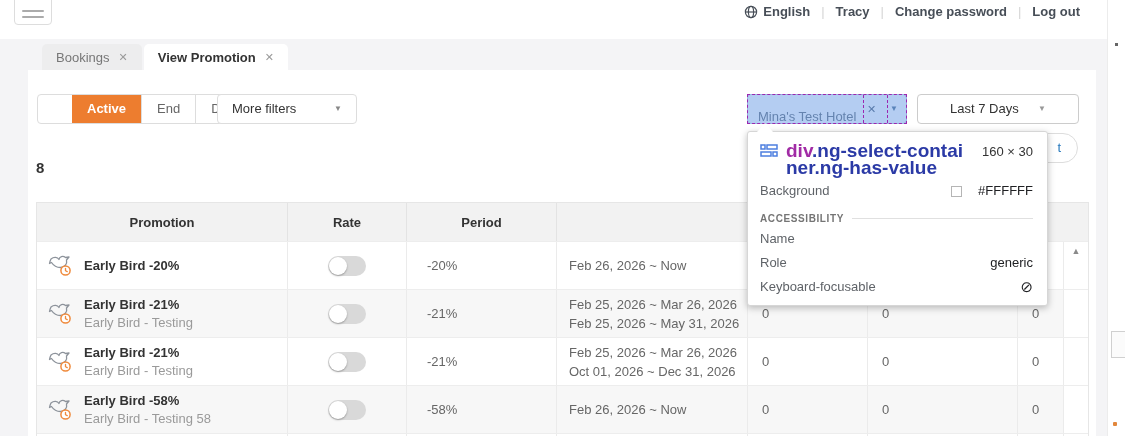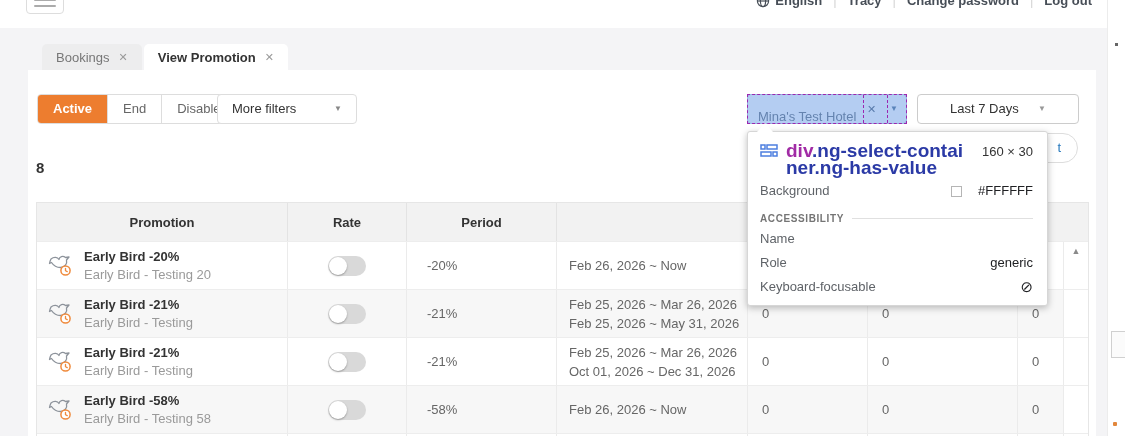--- a/index.html
+++ b/index.html
@@ -1,21 +1,21 @@
 <!DOCTYPE html>
 <html style="--accent_orange: #ED7D2F; --highlight_fill: rgba(88,145,226,0.45); --highlight_border: #9C27B0; --selector_tag_color: #A12BA5; --selector_class_color: #2B3AA6;"><head>
 <meta charset="utf-8">
 <style>
   html,body{margin:0;padding:0;background:#fff;}
   *{box-sizing:border-box;}
   .screen{position:relative;width:1125px;height:436px;overflow:hidden;background:#fff;
           font-family:"Liberation Sans","DejaVu Sans",sans-serif;color:#333;}
 
   
-  .topbar{position:absolute;left:0;top:0;width:1107px;height:28px;background:#fff;margin-left:12px;}
+  .topbar{position:absolute;left:0;top:11px;width:1107px;height:28px;background:#fff;}
   .hamburger{position:absolute;left:14px;top:-16px;width:38px;height:30px;background:#fff;
              border:1px solid #ddd;border-radius:4px;display:flex;flex-direction:column;
              justify-content:flex-end;align-items:center;gap:4px;padding-bottom:6px;cursor:pointer;}
   .hamburger i{display:block;width:22px;height:2px;background:#ababab;border-radius:1px;}
   .user-menu{position:absolute;top:-7px;right:27px;display:flex;align-items:center;
              font-size:13px;font-weight:700;color:#474e57;white-space:nowrap;}
   .user-menu .sep{color:#d5d5d5;font-weight:400;margin:0 11px;}
   .menu-item{display:inline-flex;align-items:center;gap:5px;cursor:pointer;}
   .menu-item svg{display:block;}
 
@@ -28,21 +28,21 @@
   .tab{display:flex;align-items:center;gap:9px;padding:0 14px;font-size:13px;color:#777;
        background:#ededee;border-radius:5px 5px 0 0;cursor:pointer;}
   .tab.active{background:#fff;color:#333;font-weight:700;}
   .tab .close{font-size:11px;color:#9a9a9a;font-weight:400;cursor:pointer;}
 
   
   .seg{position:absolute;left:37px;top:94px;height:30px;display:flex;background:#fff;
        border:1px solid #ddd;border-radius:4px;overflow:hidden;}
   .seg-btn{min-width:50px;padding:0 15px;font-size:13px;color:#666;background:#fff;border:none;
            border-left:1px solid #ddd;line-height:28px;cursor:pointer;font-family:inherit;}
-  .seg-btn:first-child{border-left:none;}
+  .seg-btn:first-child{border-left:none;margin-left:34px;}
   .seg-btn.active{background:var(--accent_orange,#ED7D2F);color:#fff;font-weight:700;border-left:none;}
   .more-filters{position:absolute;left:217px;top:94px;width:140px;height:30px;background:#fff;
                 border:1px solid #ddd;border-radius:4px;font-size:13px;color:#333;
                 line-height:28px;padding:0 14px;cursor:pointer;}
   .more-filters .caret{float:right;color:#888;font-size:8px;line-height:28px;}
 
   .select{position:absolute;top:94px;height:30px;background:#fff;border:1px solid #ccc;
           border-radius:4px;font-size:13px;line-height:28px;cursor:pointer;}
   .hotel-select{left:747px;width:160px;color:#6d7885;padding:8px 10px;border-color:#c9d4e0;}
   .hotel-select .clear{position:absolute;left:119px;top:0;font-size:11px;color:#5b6b80;}
@@ -213,21 +213,20 @@
     <div id="tbody">
         <div class="trow">
           <div class="cell promo">
             <span><svg width="26" height="25" viewBox="0 0 26 25">
     <path d="M3 7 C6 4.5 9.5 5 11 7.5 C11.5 4.5 15 3.5 17.5 5.5 L21 5 L18.5 8 C19.5 12 16.5 15.5 12.5 15.5 C9 15.5 5.5 13.5 3.5 10.5 L1.5 11.5 C1.8 9.8 2.3 8.3 3 7 Z" fill="none" stroke="#8d939b" stroke-width="1.3" stroke-linejoin="round"></path>
     <circle cx="17.5" cy="18.5" r="4.6" fill="#fff" stroke="#ef8a3c" stroke-width="1.5"></circle>
     <path d="M17.5 16.3 L17.5 18.7 L19.2 19.6" fill="none" stroke="#ef8a3c" stroke-width="1.3" stroke-linecap="round"></path>
   </svg></span>
             <div>
               <div class="ptitle">Early Bird -20%</div>
-              <div class="psub">Early Bird - Testing 20</div>
             </div>
           </div>
           <div class="cell listad">
             <div class="toggle">
               <span class="knob"></span>
             </div>
           </div>
           <div class="cell rate">-20%</div>
           <div class="cell period">
             <div class="pline">Feb 26, 2026 ~ Now</div>

